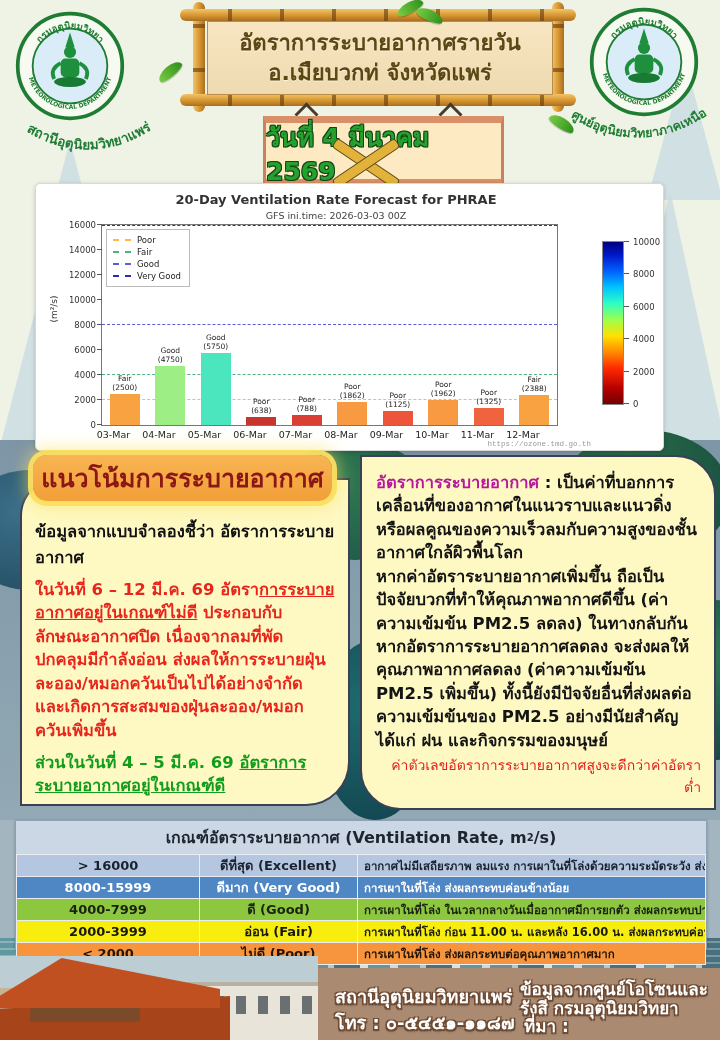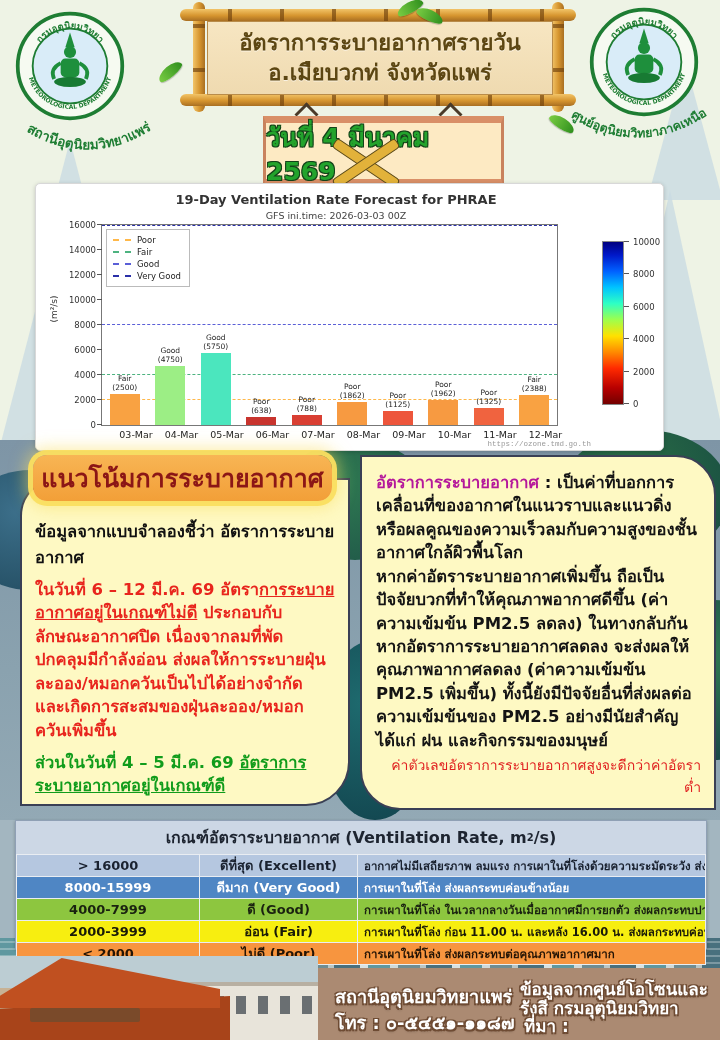--- a/index.html
+++ b/index.html
@@ -44,21 +44,21 @@
   .easel{width:74px;height:9px;background:#e2b23a;border:1px solid #5a4a1a;border-radius:4px;}
   
   .chart-panel{left:35px;top:183px;width:627px;height:266px;background:#fff;
     border:1px solid #d8d8d8;border-radius:5px;box-shadow:0 1px 4px rgba(0,0,0,.18);}
   .chart-title{left:0;top:8px;width:600px;text-align:center;font-size:13px;font-weight:bold;color:#333;}
   .chart-sub{left:0;top:26px;width:600px;text-align:center;font-size:9.5px;color:#444;}
   .ylabel{left:4px;top:120px;font-size:9px;color:#333;transform:rotate(-90deg);transform-origin:center;}
   .plot{left:65px;top:40px;width:455px;height:200px;border:1px solid #777;}
   .ytick{position:absolute;left:-42px;width:36px;text-align:right;font-size:8.5px;color:#333;}
   .ytickmark{position:absolute;left:-5px;width:5px;height:1px;background:#555;}
-  .xlab{position:absolute;width:56px;text-align:right;font-size:9.5px;color:#222;top:204px;}
+  .xlab{position:absolute;width:56px;text-align:left;font-size:9.5px;color:#222;top:204px;}
   .bar{position:absolute;bottom:0;width:30px;}
   .bar-cap{position:absolute;width:46px;text-align:center;font-size:7.5px;line-height:1.2;color:#222;}
   .thline{position:absolute;left:0;width:455px;border-top:1.5px dashed;}
   .legend{position:absolute;left:5px;top:5px;background:rgba(255,255,255,.95);
     border:1px solid #bbb;padding:4px 8px 4px 6px;}
   .leg-row{display:flex;align-items:center;gap:6px;height:12px;}
   .leg-samp{width:18px;border-top:2px dashed;}
   .leg-lab{font-size:8.5px;color:#222;}
   .cbar{left:566px;top:57px;width:20px;height:162px;border:1px solid #888;
     background:linear-gradient(to top,#730000,#b80000 10%,#ff2a00 22%,#ff8a00 32%,#ffe100 42%,#9dff4d 52%,#2effc4 62%,#00c3ff 72%,#0060ff 82%,#0018c8 92%,#000080 100%);}
@@ -194,21 +194,21 @@
 
   <div class="abs hanger" style="left:298px;top:106px;"></div>
   <div class="abs hanger" style="left:442px;top:106px;"></div>
   <div class="abs date-sign" style="left:263px;top:116px;width:235px;height:56px;">
     <span class="date-text">วันที่ 4 มีนาคม 2569</span>
   </div>
   <div class="abs easel" style="left:328px;top:158px;transform:rotate(34deg);"></div>
   <div class="abs easel" style="left:328px;top:158px;transform:rotate(-34deg);"></div>
 
   <div class="abs chart-panel">
-    <div class="abs chart-title">19-Day Ventilation Rate Forecast for PHRAE</div>
+    <div class="abs chart-title">20-Day Ventilation Rate Forecast for PHRAE</div>
     <div class="abs chart-sub">GFS ini.time: 2026-03-03 00Z</div>
     <div class="abs ylabel">(m²/s)</div>
     <div class="abs plot" id="plot">
         <div class="ytick" style="bottom: -5px;">0</div>
         <div class="ytickmark" style="bottom: 0px;"></div>
         <div class="ytick" style="bottom: 20px;">2000</div>
         <div class="ytickmark" style="bottom: 25px;"></div>
         <div class="ytick" style="bottom: 45px;">4000</div>
         <div class="ytickmark" style="bottom: 50px;"></div>
         <div class="ytick" style="bottom: 70px;">6000</div>

